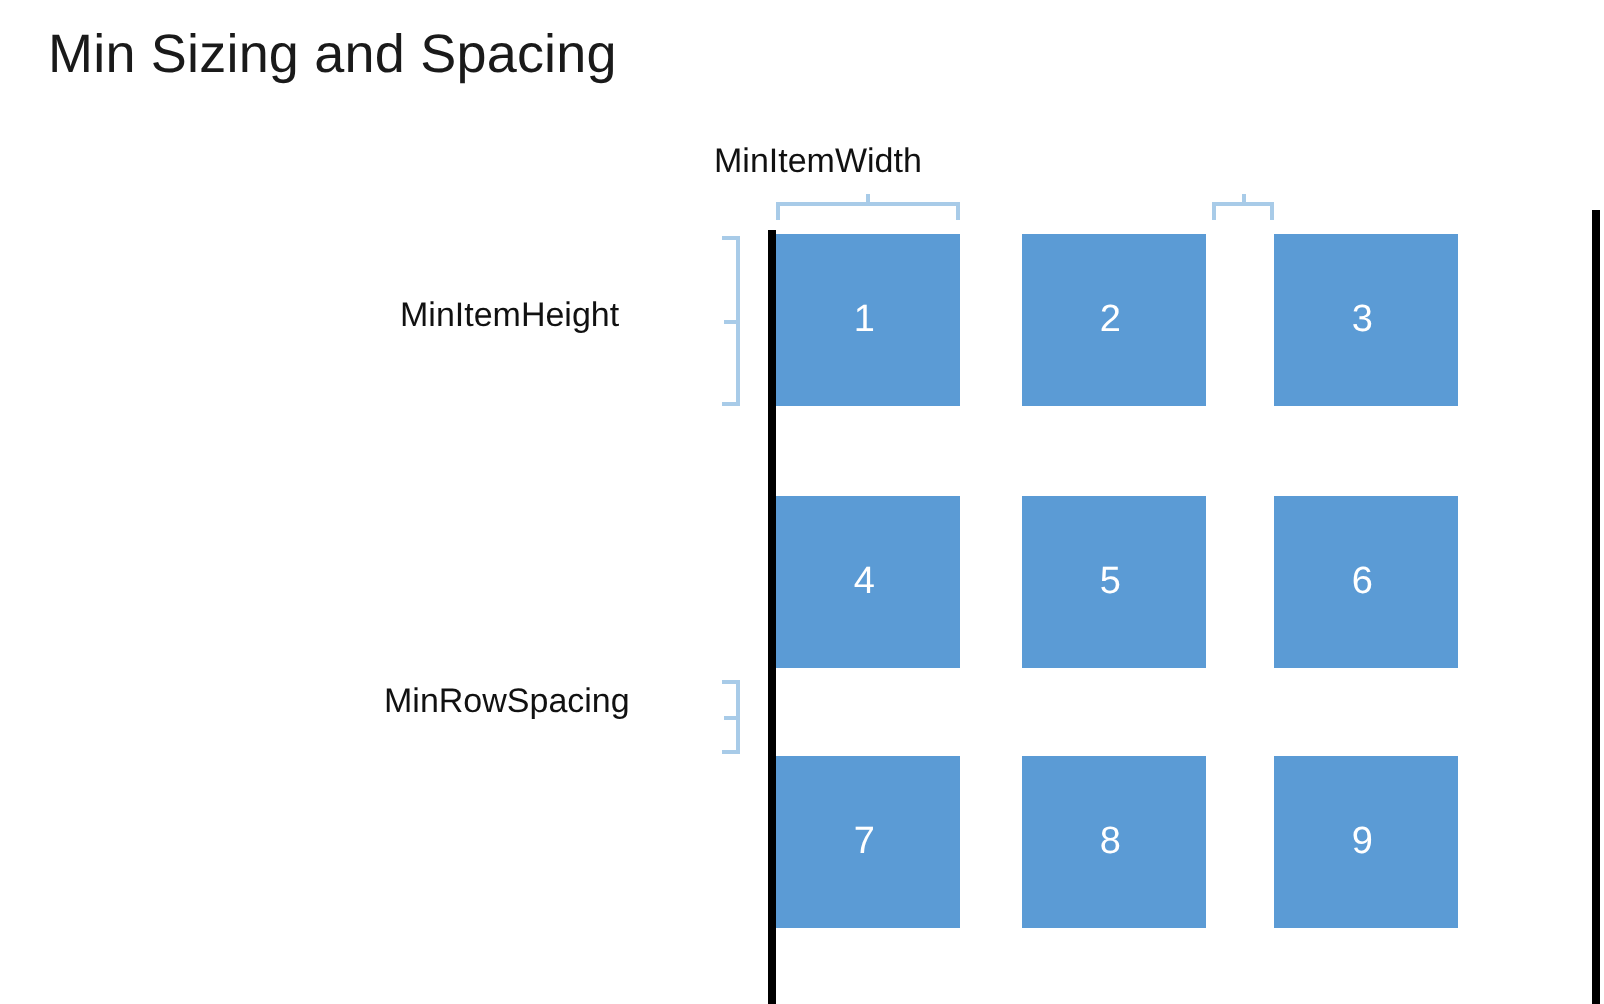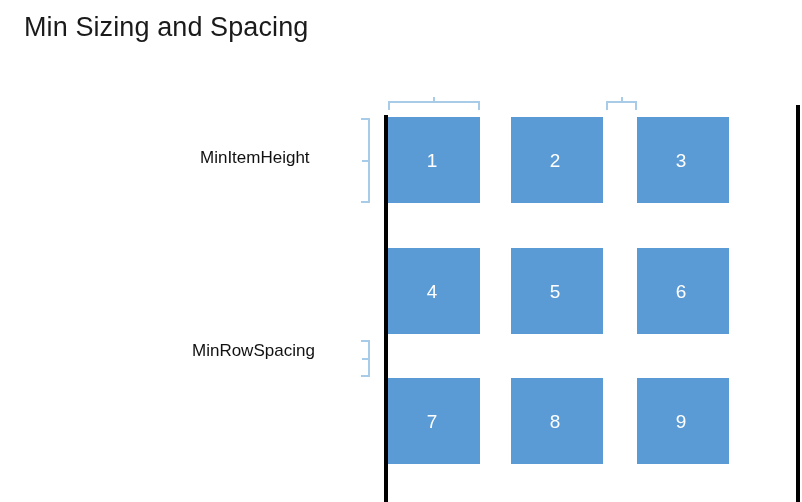--- a/index.html
+++ b/index.html
@@ -194,20 +194,21 @@
 </head>
 <body>
 
 <div id="slide">
 
   <div id="slide-title">Min Sizing and Spacing</div>
 
   <div class="guide-bar" id="guide-bar-left"></div>
   <div class="guide-bar" id="guide-bar-right"></div>
 
+  <div class="measure-label" id="label-min-item-width">MinItemWidth</div>
   <div class="measure-label" id="label-min-row-spacing">MinRowSpacing</div>
   <div class="measure-label" id="label-min-item-height">MinItemHeight</div>
 
   <div class="bracket bracket-h" id="bracket-min-item-width">
     <div class="tick"></div>
     <div class="spine"></div>
     <div class="leg leg-start"></div>
     <div class="leg leg-end"></div>
   </div>
 

